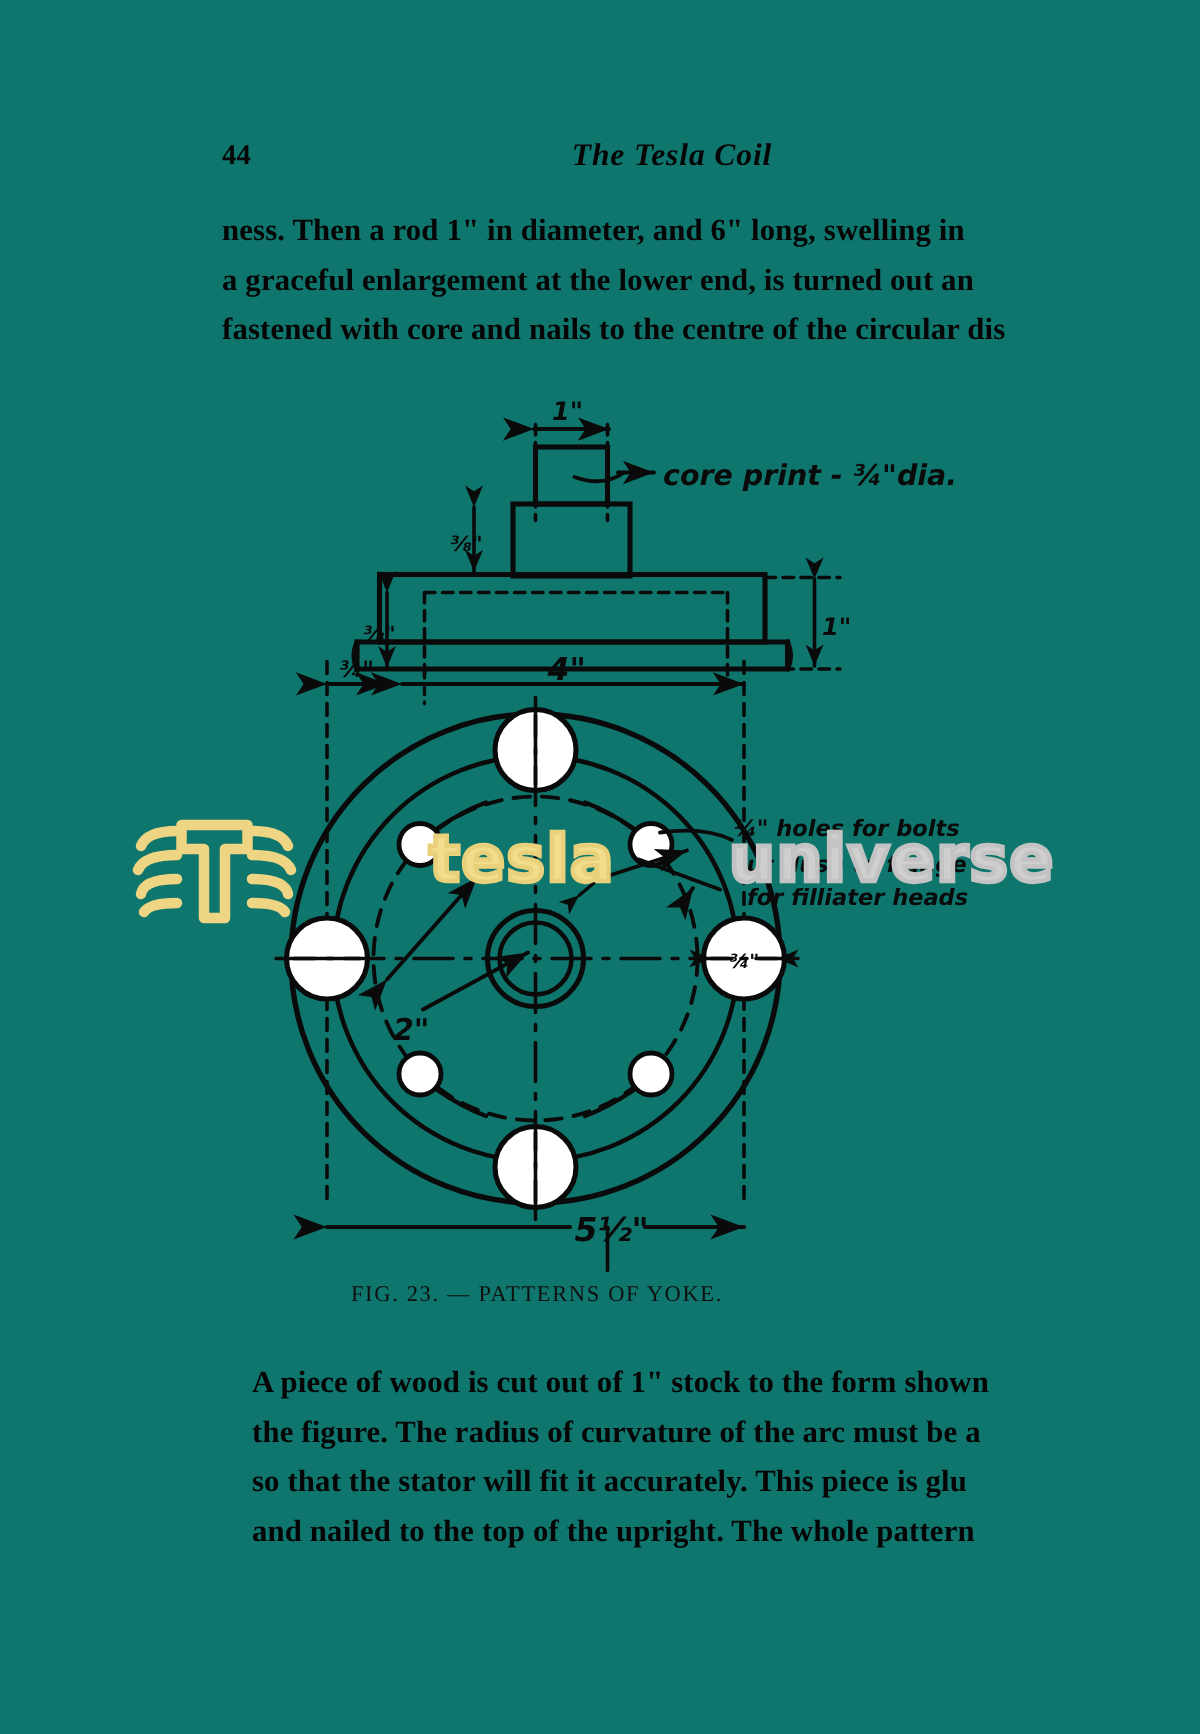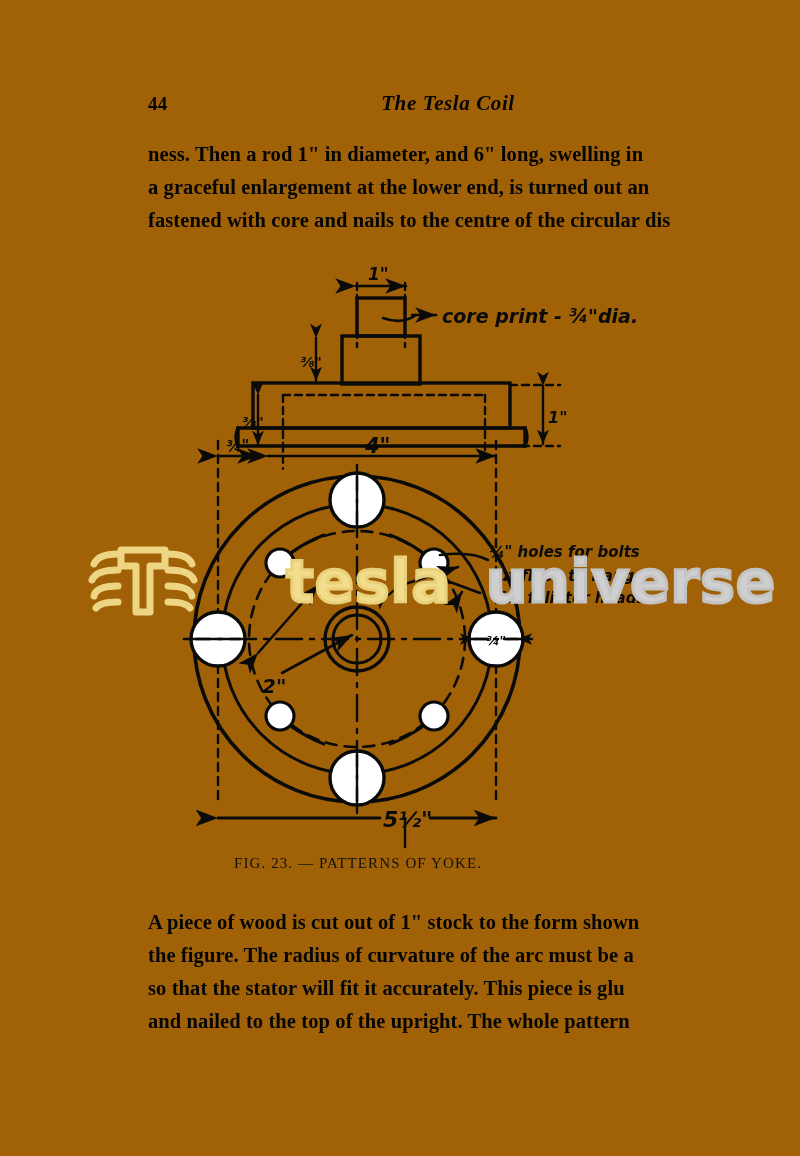--- a/index.html
+++ b/index.html
@@ -12,21 +12,21 @@
     height: 1156px;
     position: relative;
     font-family: "Liberation Serif", serif;
     color: #050505;
     overflow: hidden;
   }
 
   .page {
     position: absolute;
     inset: 0;
-    background: #a16207;
+    background: #0f766e;
   }
 
   
   .running-head {
     position: absolute;
     left: 148px;
     top: 93px;
     width: 540px;
     height: 26px;
   }
@@ -61,21 +61,21 @@
   }
   .textblock .line {
     font-family: "Liberation Serif", serif;
     font-size: 20.5px;
     font-weight: bold;
     line-height: 33px;
     white-space: nowrap;
     letter-spacing: 0.1px;
   }
   #para-top { top: 138px; }
-  #para-bottom { top: 906px; }
+  #para-bottom { top: 906px; margin-left: 20px; }
 
   
   .figure {
     position: absolute;
     left: 140px;
     top: 255px;
     width: 560px;
     height: 640px;
   }
   .figure svg {
@@ -102,21 +102,21 @@
     top: 536px;
     width: 630px;
     height: 88px;
     pointer-events: none;
   }
   .wm-word {
     position: absolute;
     top: 12px;
     font-family: "DejaVu Sans", sans-serif;
     font-weight: bold;
-    font-size: 58px;
+    font-size: 43px;
     letter-spacing: 1px;
   }
   .wm-tesla {
     left: 198px;
     color: #f2dd8d;
     -webkit-text-stroke: 3px #e9d07a;
   }
   .wm-universe {
     left: 398px;
     color: #cfcfcf;

